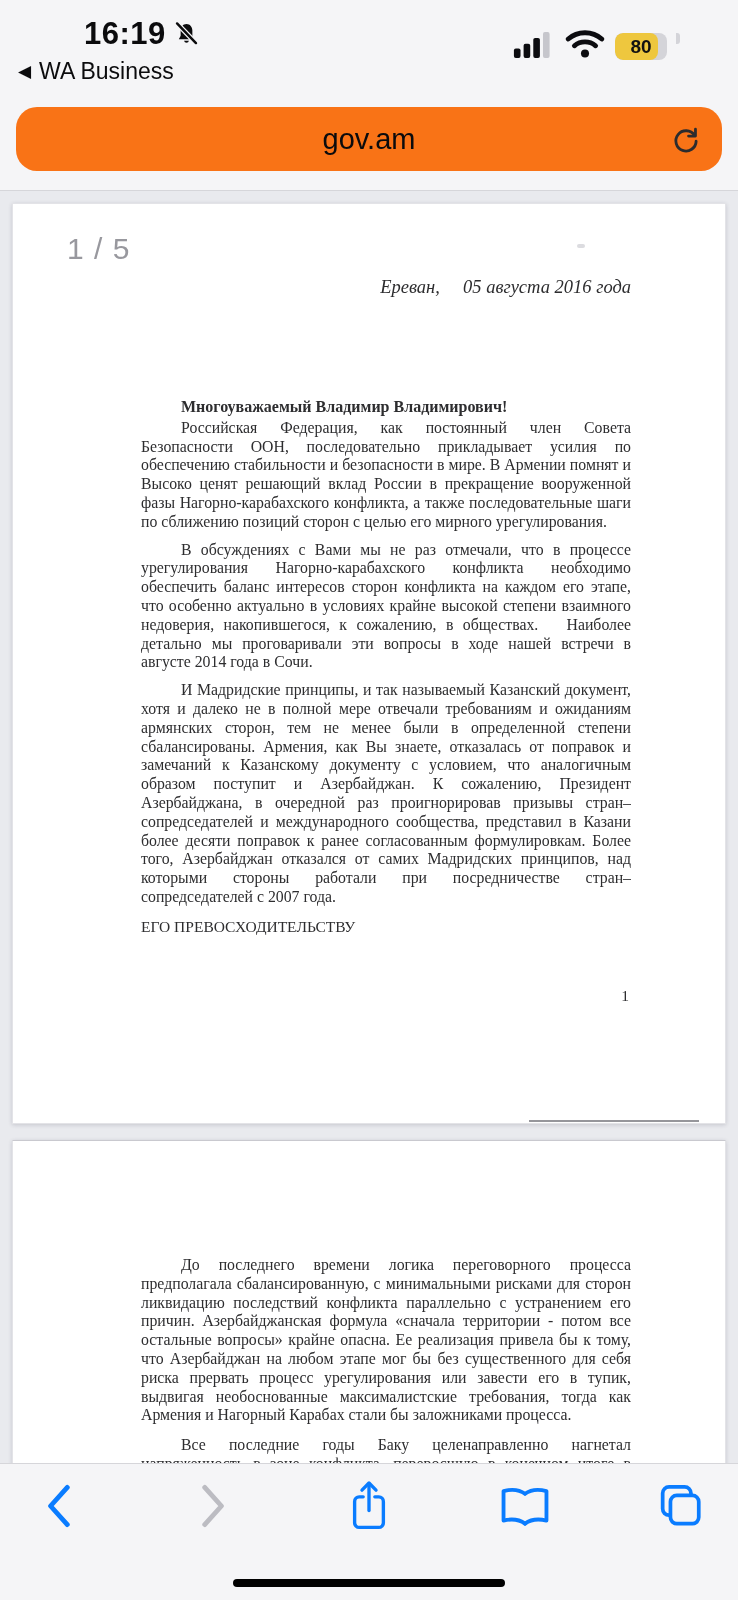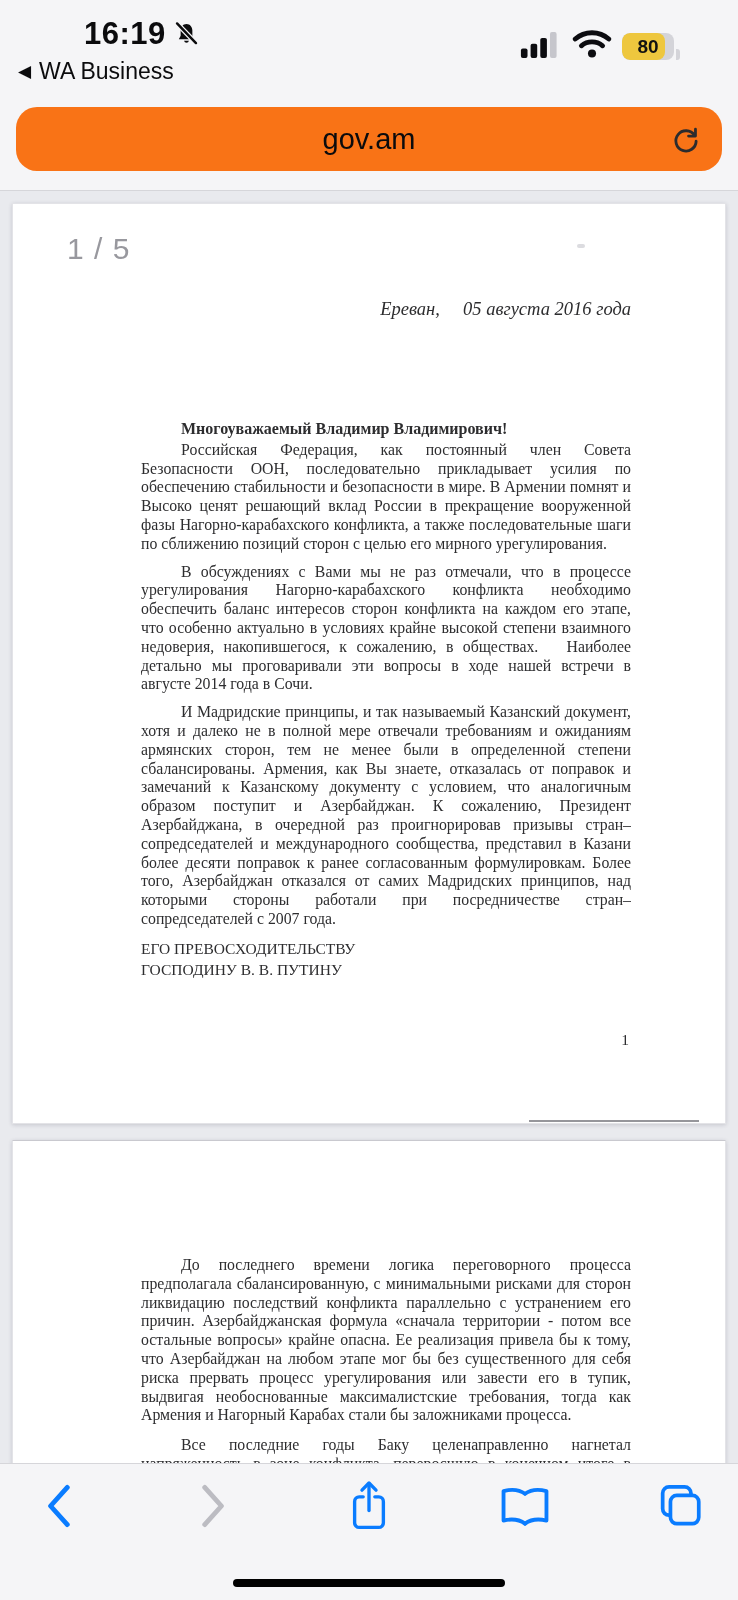--- a/index.html
+++ b/index.html
@@ -41,21 +41,21 @@
     background:#eec73e; border-radius:8px;
   }
   .battery-num{
     position:absolute; inset:0; display:flex; align-items:center; justify-content:center;
     font-size:19px; font-weight:700; color:#111;
   }
   .battery-cap{
     width:4px; height:11px; background:#d4d4d9;
     border-radius:0 3px 3px 0; margin-left:2px;
   }
-  .batt-wrap{ display:flex; align-items:flex-end; }
+  .batt-wrap{ display:flex; align-items:flex-start;gap:7px; }
 
   
   .url-bar{
     position:absolute; left:16px; right:16px; top:107px; height:64px;
     background:#f97316; border-radius:21px;
     display:flex; align-items:center; justify-content:center; cursor:pointer;
   }
   .url-text{ font-size:29px; color:#0b0b0d; }
   .reload-btn{
     position:absolute; right:20px; top:16px; width:32px; height:32px; cursor:pointer;
@@ -72,21 +72,21 @@
     border:1px solid #e3e3e7;
   }
   .page-1{ margin-top:11px; height:921px; }
   .page-2{ margin-top:16px; height:600px; border-top:1px solid #c9c9cf; }
 
   .page-indicator{
     position:absolute; left:54px; top:28px;
     font-size:30px; color:#98989e; letter-spacing:1px;
   }
   .doc{
-    position:absolute; inset:0; padding:94px 94px 0 128px;
+    position:absolute; inset:0; padding:72px 94px 0 128px;
     font-family:"Liberation Serif","DejaVu Serif",serif;
     color:#2d2d2f; font-size:15.8px; line-height:18.8px;
   }
   .date-line{
     text-align:right; font-style:italic; font-size:18.5px; line-height:22px;
   }
   .greeting{
     margin-top:100px; font-weight:700; font-size:16px; text-indent:40px;
     margin-bottom:2px;
   }
@@ -198,21 +198,20 @@
       <div class="page-indicator">1 / 5</div>
       <div class="scan-dot"></div>
       <div class="doc">
         <p class="date-line">Ереван,&nbsp;&nbsp;&nbsp;&nbsp;&nbsp;05 августа 2016 года</p>
         <p class="greeting">Многоуважаемый Владимир Владимирович!</p>
         <p class="body-p">Российская Федерация, как постоянный член Совета Безопасности ООН, последовательно прикладывает усилия по обеспечению стабильности и безопасности в мире. В Армении помнят и Высоко ценят решающий вклад России в прекращение вооруженной фазы Нагорно-карабахского конфликта, а также последовательные шаги по сближению позиций сторон с целью его мирного урегулирования.</p>
         <p class="body-p">В обсуждениях с Вами мы не раз отмечали, что в процессе урегулирования Нагорно-карабахского конфликта необходимо обеспечить баланс интересов сторон конфликта на каждом его этапе, что особенно актуально в условиях крайне высокой степени взаимного недоверия, накопившегося, к сожалению, в обществах.&nbsp;&nbsp; Наиболее детально мы проговаривали эти вопросы в ходе нашей встречи в августе 2014 года в Сочи.</p>
         <p class="body-p">И Мадридские принципы, и так называемый Казанский документ, хотя и далеко не в полной мере отвечали требованиям и ожиданиям армянских сторон, тем не менее были в определенной степени сбалансированы. Армения, как Вы знаете, отказалась от поправок и замечаний к Казанскому документу с условием, что аналогичным образом поступит и Азербайджан. К сожалению, Президент Азербайджана, в очередной раз проигнорировав призывы стран–сопредседателей и международного сообщества, представил в Казани более десяти поправок к ранее согласованным формулировкам. Более того, Азербайджан отказался от самих Мадридских принципов, над которыми стороны работали при посредничестве стран–сопредседателей с 2007 года.</p>
         <div class="address-block">
           <span class="address-line">ЕГО ПРЕВОСХОДИТЕЛЬСТВУ</span>
-          <span class="address-line">ГОСПОДИНУ В. В. ПУТИНУ</span>
         </div>
         <div class="page-num">1</div>
       </div>
       <div class="scan-line"></div>
     </section>
 
     <section class="page page-2">
       <div class="doc2">
         <p class="body-p">До последнего времени логика переговорного процесса предполагала сбалансированную, с минимальными рисками для сторон ликвидацию последствий конфликта параллельно с устранением его причин. Азербайджанская формула «сначала территории - потом все остальные вопросы» крайне опасна. Ее реализация привела бы к тому, что Азербайджан на любом этапе мог бы без существенного для себя риска прервать процесс урегулирования или завести его в тупик, выдвигая необоснованные максималистские требования, тогда как Армения и Нагорный Карабах стали бы заложниками процесса.</p>
         <p class="body-p">Все последние годы Баку целенаправленно нагнетал напряженность в зоне конфликта, переросшую в конечном итоге в широкомасштабную</p>

